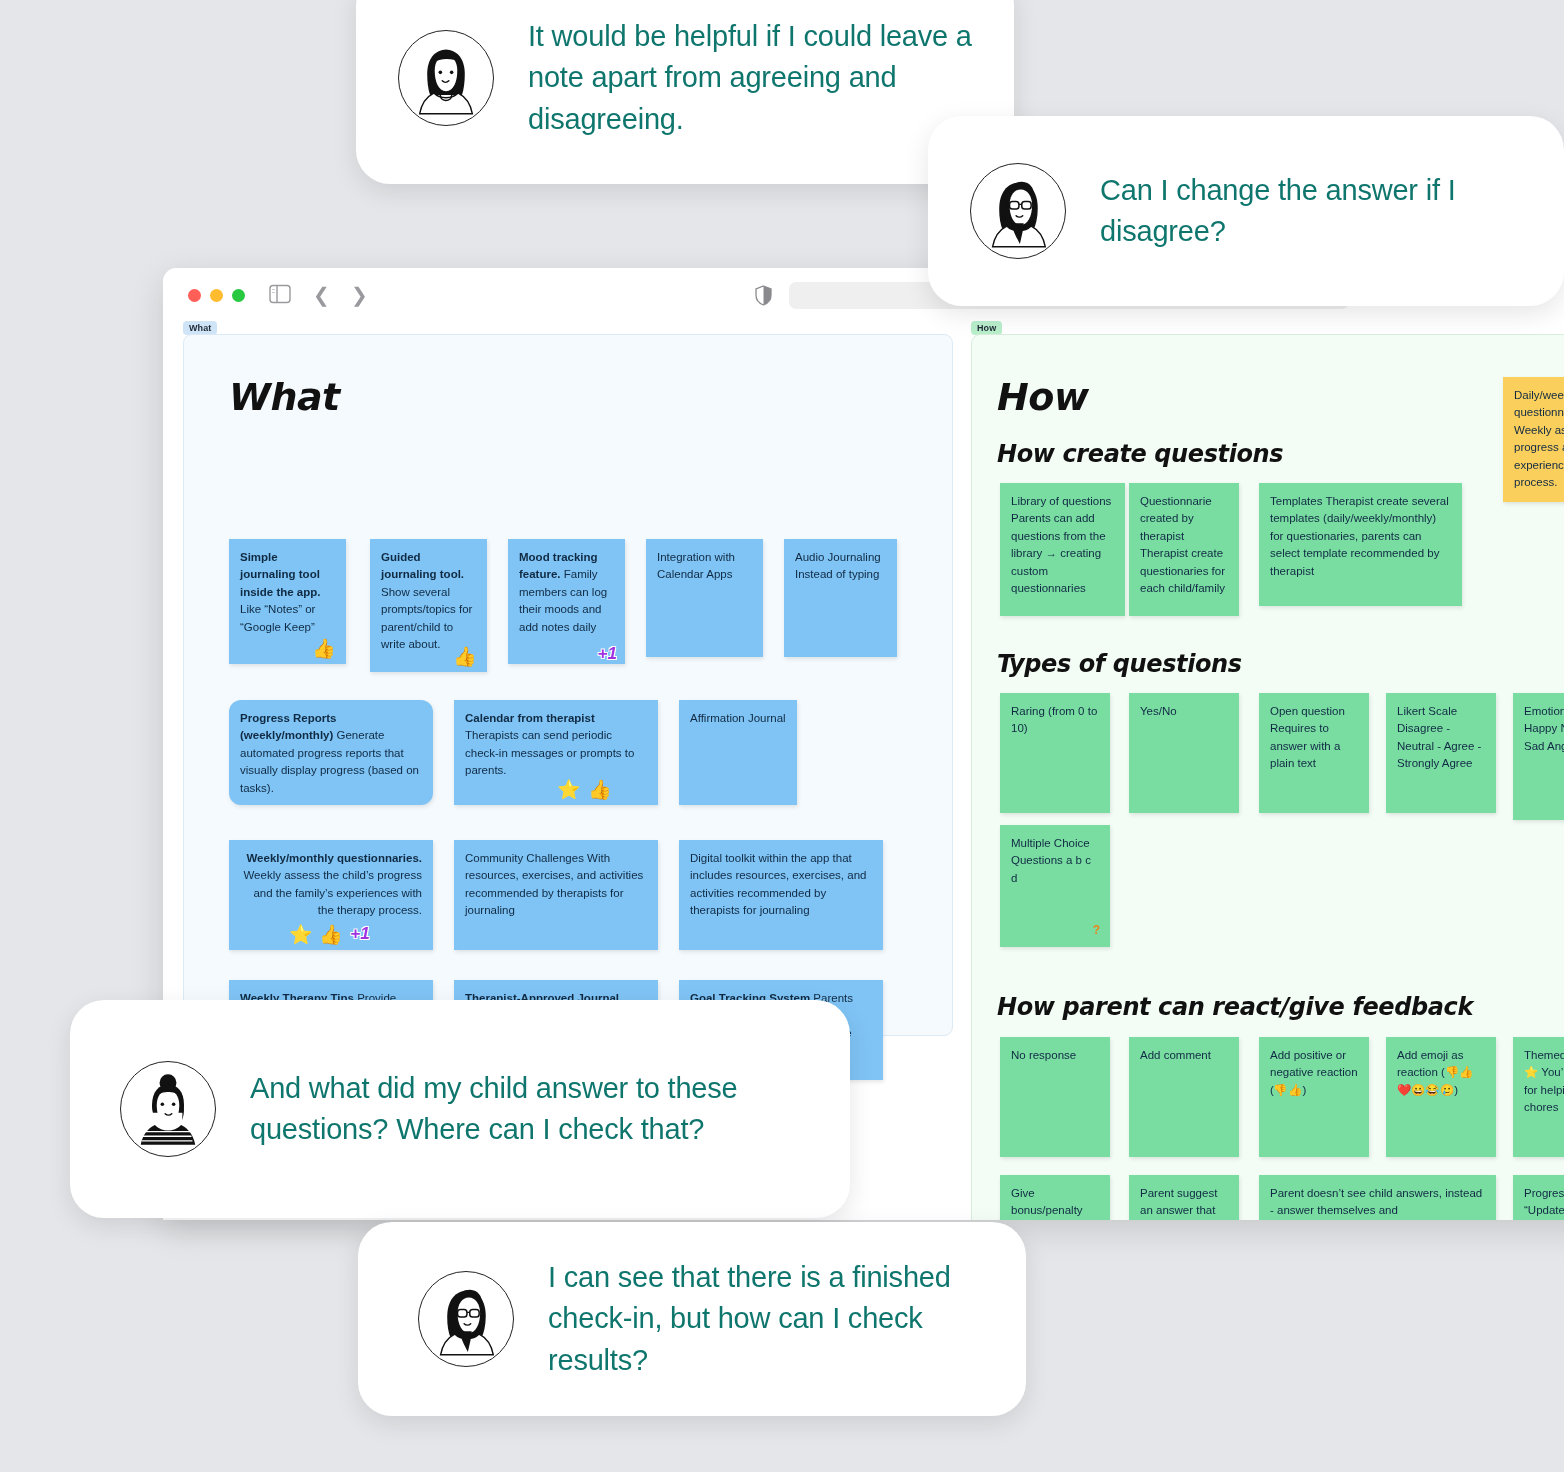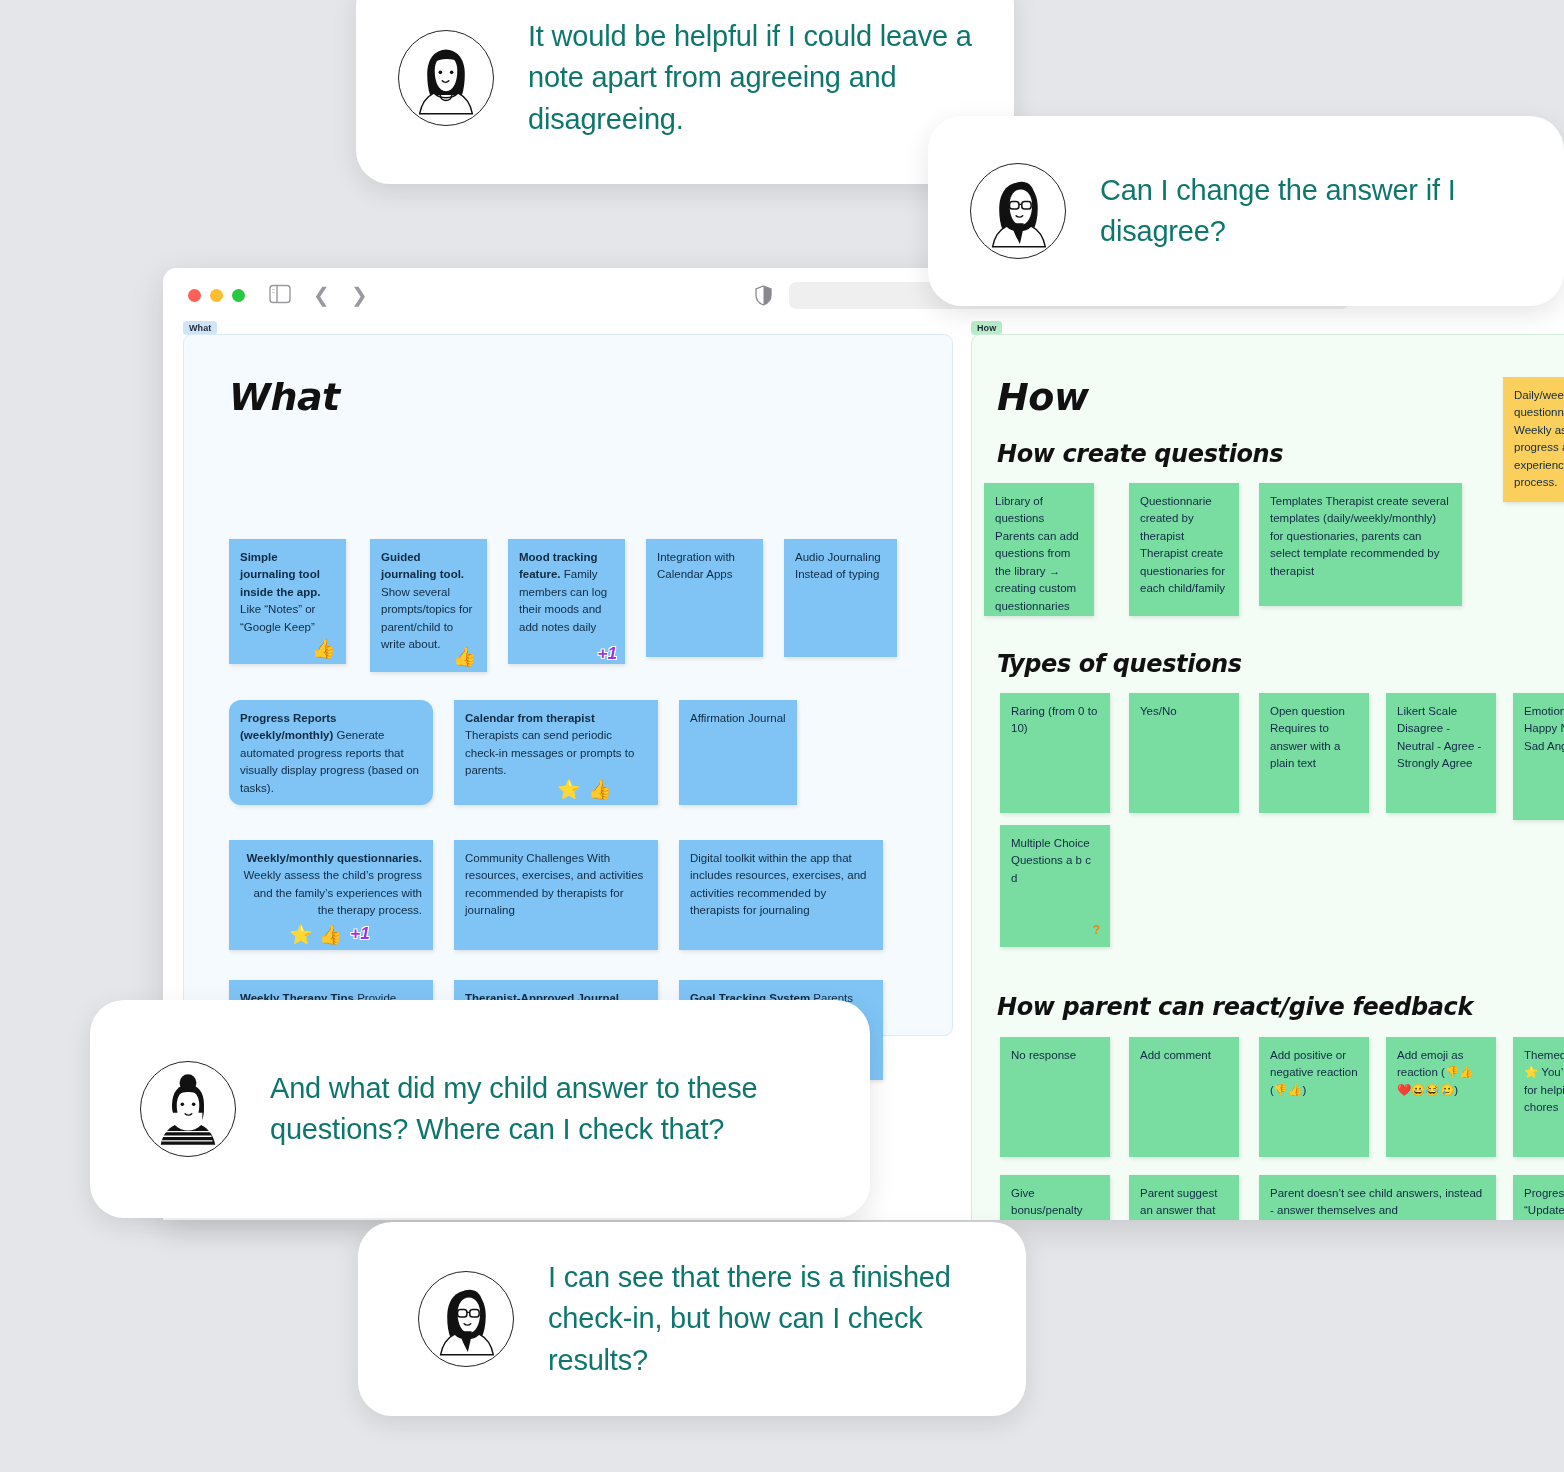--- a/index.html
+++ b/index.html
@@ -70,21 +70,21 @@
   
   .bubble{
     position:absolute;background:#fff;border-radius:34px;
     box-shadow:0 8px 26px rgba(0,0,0,.10);
     display:flex;align-items:center;box-sizing:border-box;
   }
   .bubble .avatar{flex:0 0 auto;border-radius:50%;border:1.6px solid #222;overflow:hidden;background:#fff;}
   .bubble .btext{font-size:29px;line-height:1.43;color:#0f766e;letter-spacing:-.2px;}
   #bubble-1{left:356px;top:-28px;width:658px;height:212px;padding:0 38px 0 42px;}
   #bubble-2{left:928px;top:116px;width:636px;height:190px;padding:0 38px 0 42px;z-index:6;}
-  #bubble-3{left:70px;top:1000px;width:780px;height:218px;padding:0 38px 0 50px;z-index:7;margin-left:20px;}
+  #bubble-3{left:70px;top:1000px;width:780px;height:218px;padding:0 38px 0 50px;z-index:7;}
   #bubble-4{left:358px;top:1222px;width:668px;height:194px;padding:0 38px 0 60px;z-index:8;}
   .avatar{width:94px;height:94px;margin-right:34px;}
 </style>
 </head>
 <body>
 
 <div id="browser-window">
 
   <div id="browser-toolbar">
     <div class="traffic t-red"></div>
@@ -182,21 +182,21 @@
         <b>Goal Tracking System</b><span> Parents can set goals for their children, send reminders related to these goals. Can work on a base of a task system.</span>
       </div>
     </div>
 
     <div class="frame-tag" id="tag-how">How</div>
     <div class="frame" id="frame-how">
       <div class="hand-title" id="how-title">How</div>
 
       <div class="section-head" style="left:25px;top:105px;">How create questions</div>
 
-      <div class="card green" style="left:12px;top:148px;width:110px;height:133px;">
+      <div class="card green" style="left:28px;top:148px;width:125px;height:133px;">
         <span>Library of questions Parents can add questions from the library → creating custom questionnaries</span>
       </div>
       <div class="card green" style="left:157px;top:148px;width:110px;height:133px;">
         <span>Questionnarie created by therapist Therapist create questionaries for each child/family</span>
       </div>
       <div class="card green" style="left:287px;top:148px;width:203px;height:123px;">
         <span>Templates Therapist create several templates (daily/weekly/monthly) for questionaries, parents can select template recommended by therapist</span>
       </div>
       <div class="card yellow" style="left:531px;top:42px;width:110px;height:125px;">
         <span>Daily/weekly questionnaries Weekly assess progress and experiences process.</span>

